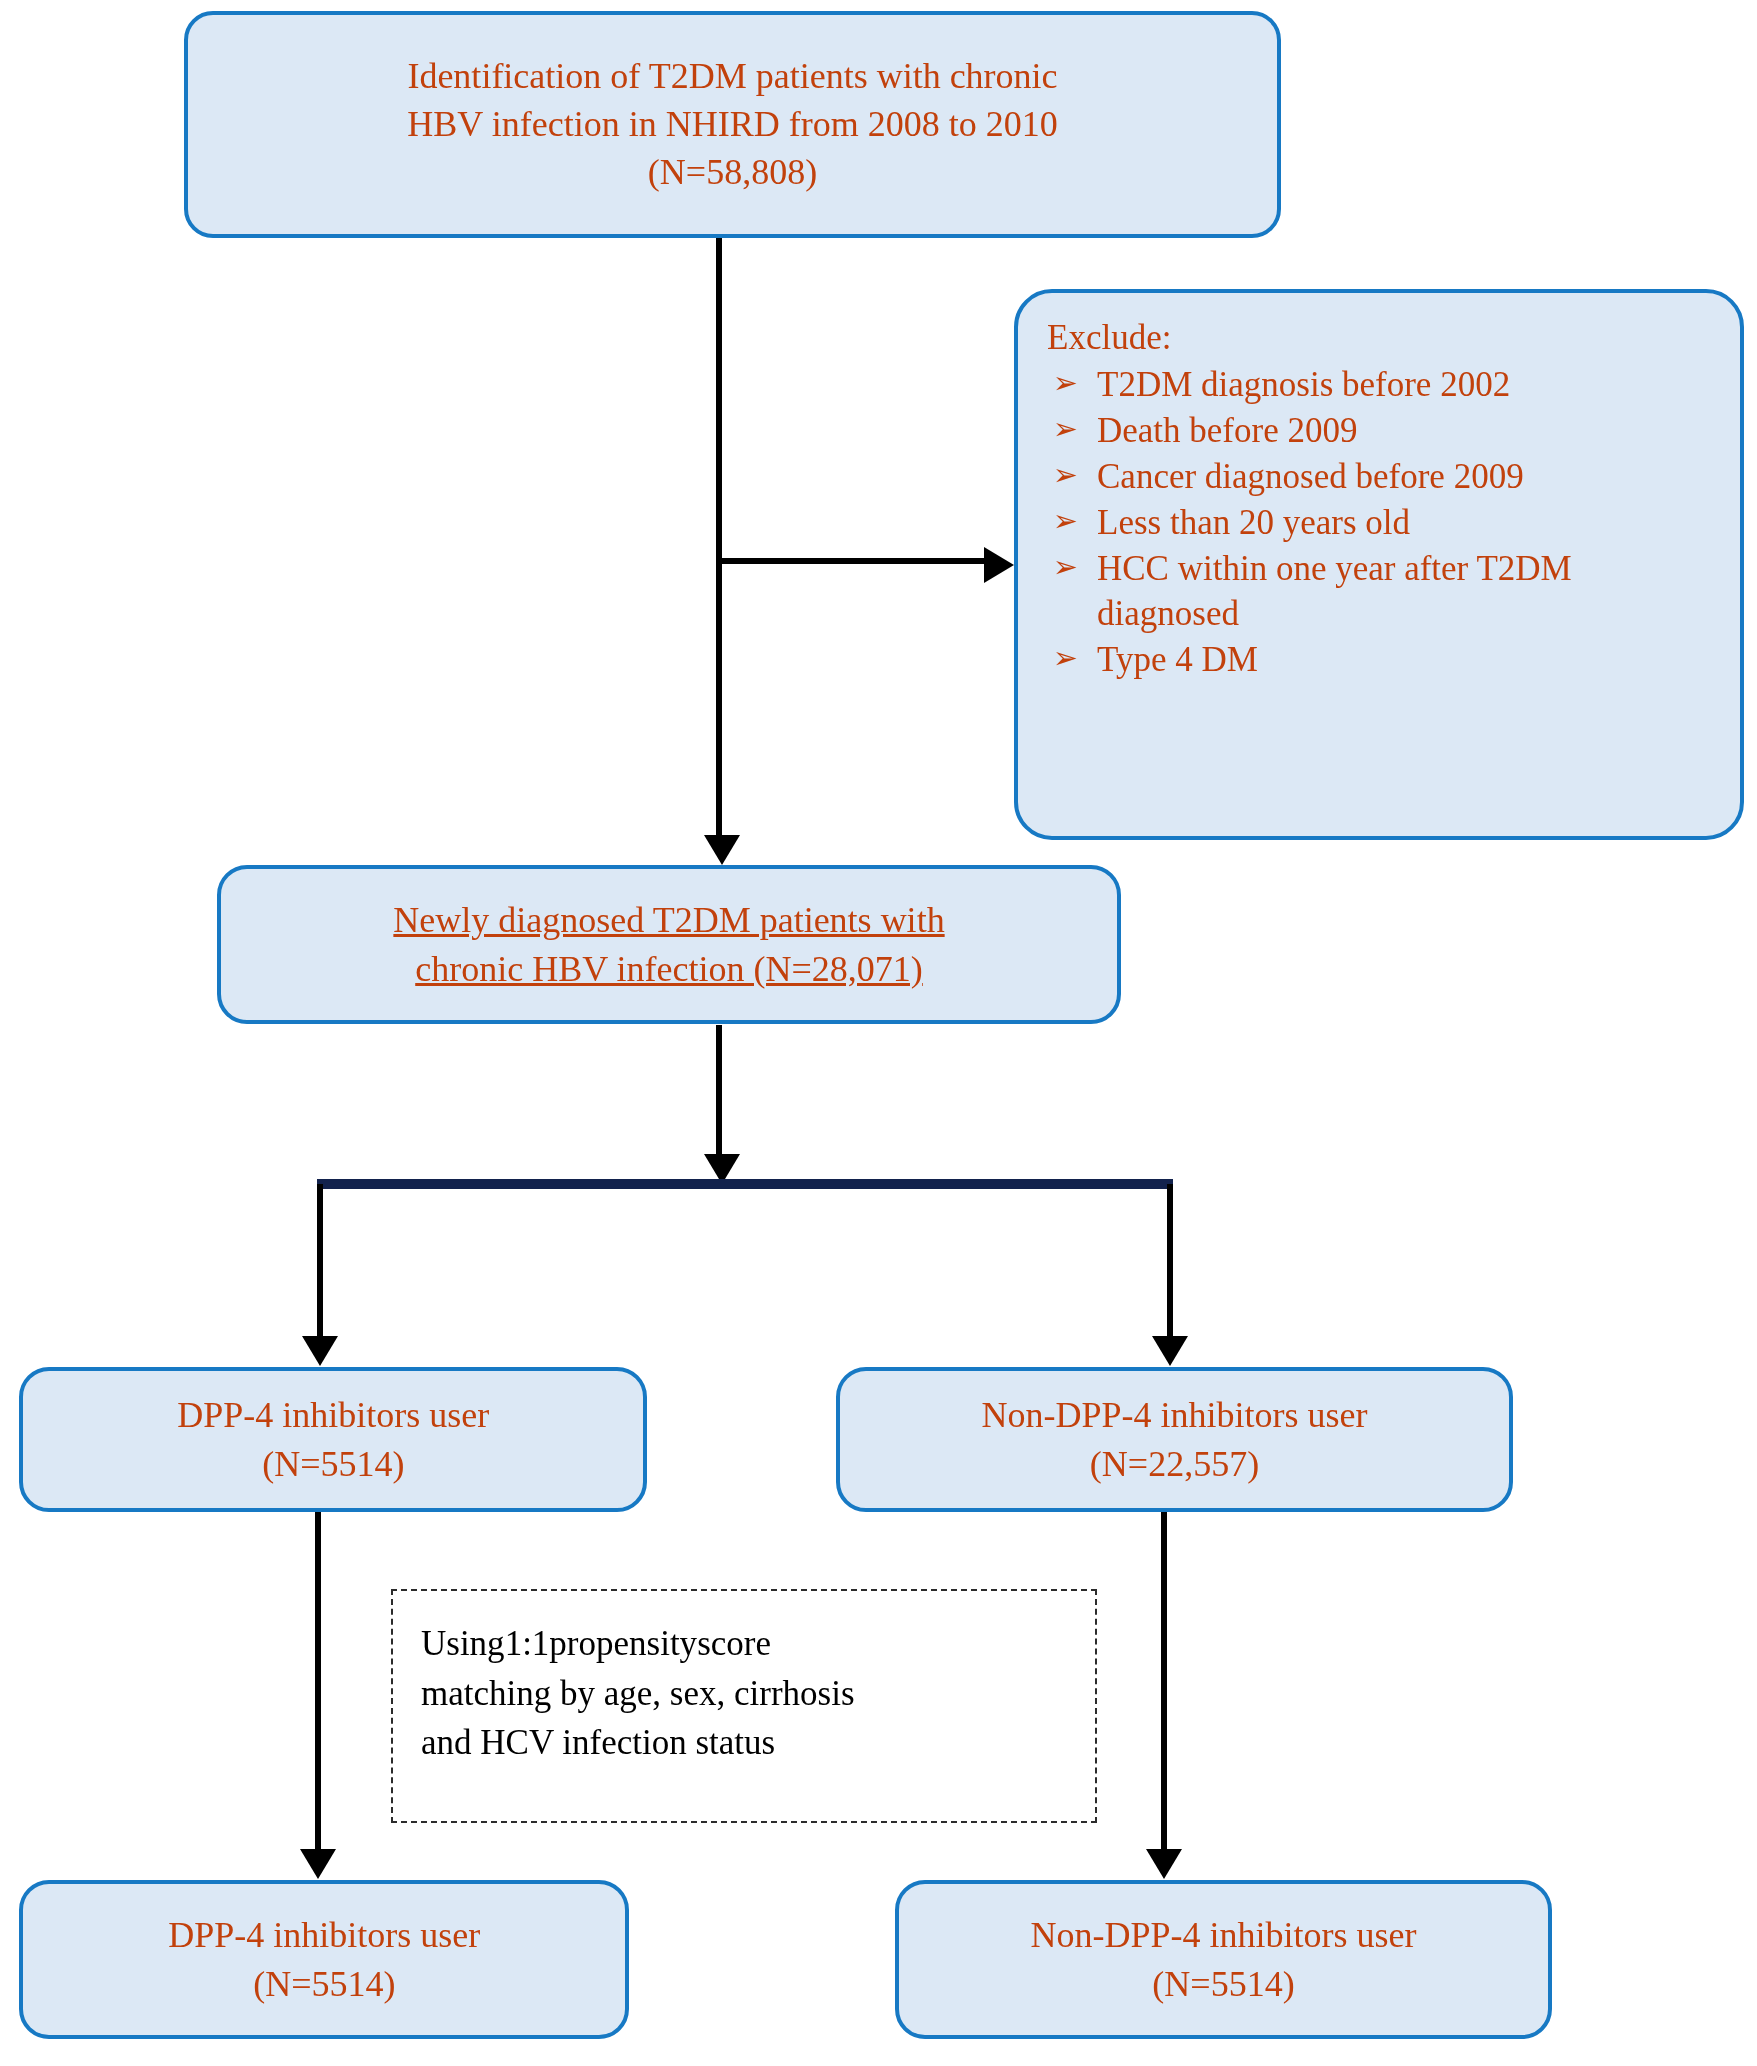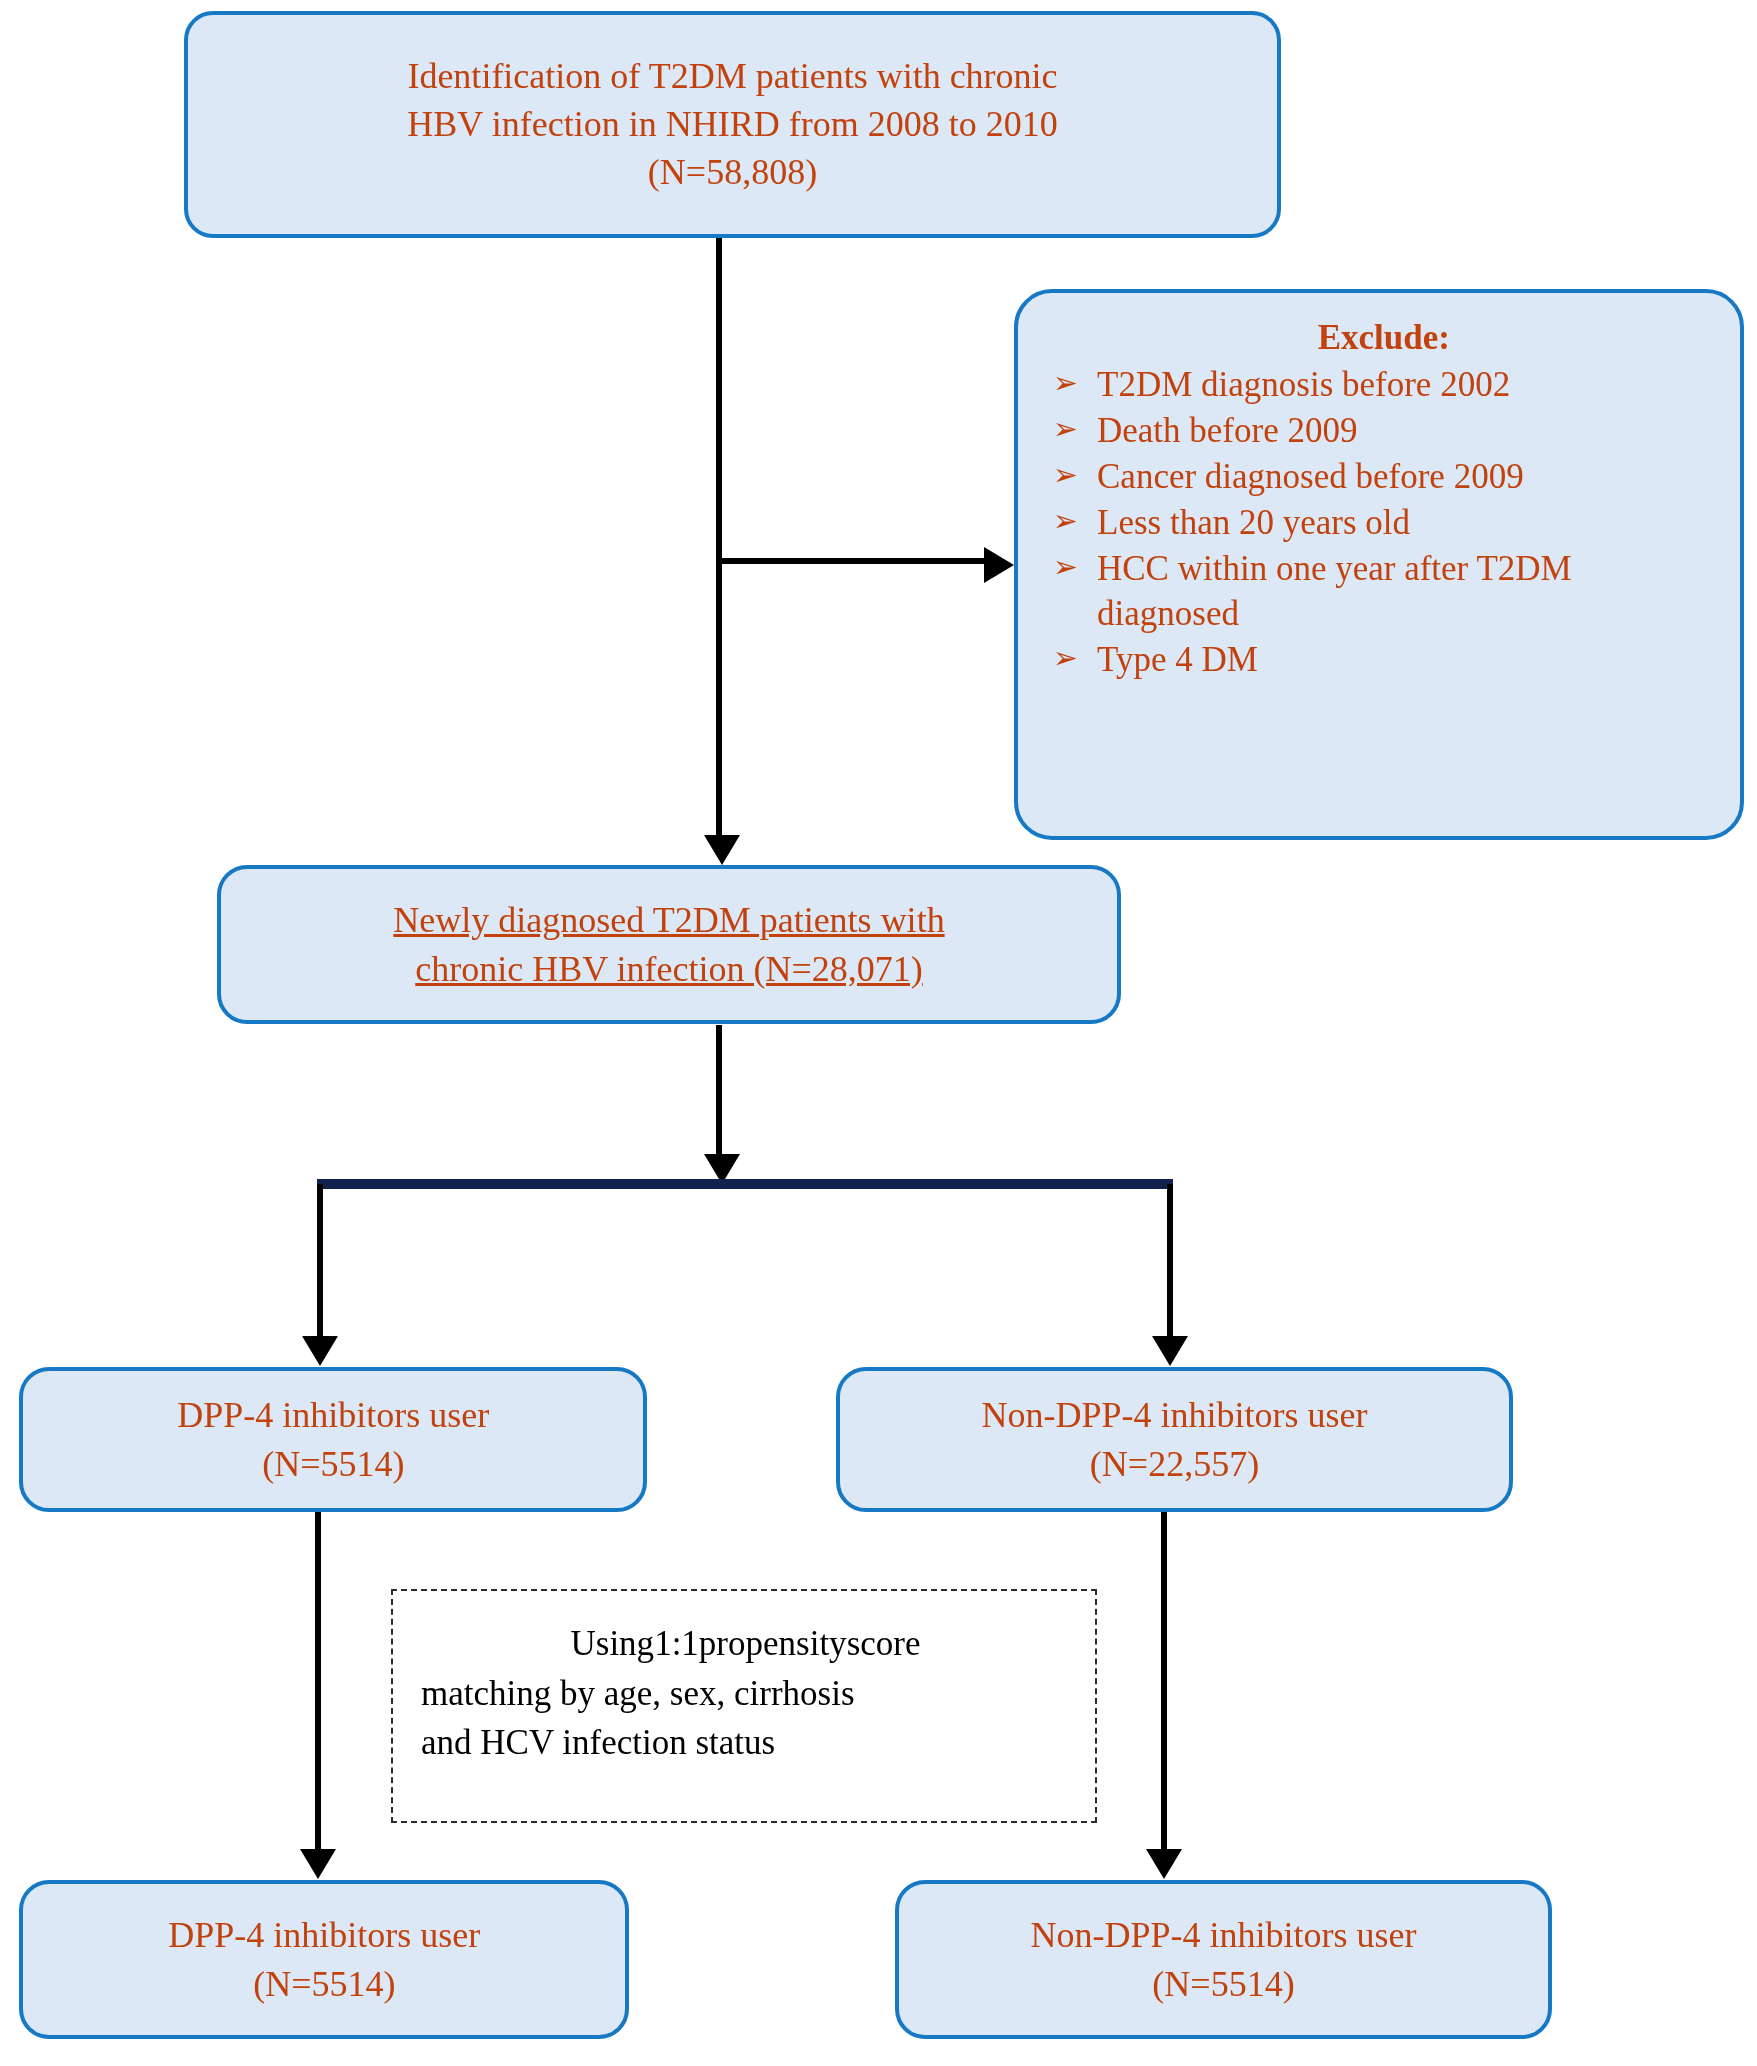--- a/index.html
+++ b/index.html
@@ -51,24 +51,23 @@
     left: 1014px; top: 289px;
     width: 730px; height: 551px;
     border-radius: 38px;
     display: block;
     text-align: left;
     padding: 22px 19.3px 9.7px 29px;
     font-size: 35px;
     line-height: 1.30;
   }
   #box-exclude .exc-title {
-    font-weight: bold;
+    font-weight: normal;
     display: block;
     margin-bottom: 1px;
-    text-align: center;
   }
   .exc-list {
     list-style: none;
     margin: 0;
     padding: 0;
   }
   .exc-list li {
     position: relative;
     padding-left: 50px;
     margin: 0 0 0.5px 0;
@@ -124,21 +123,21 @@
     padding: 28px 25px 9.7px 28px;
     font-size: 35px;
     line-height: 1.42;
     color: #000;
     text-align: justify;
     text-align-last: left;
   }
   #box-matching-note .nline { display: block; }
   #box-matching-note .just {
     display: flex;
-    justify-content: center;
+    justify-content: flex-start;
   }
 
   
   .vline {
     position: absolute;
     background: #000000;
     width: 6.3px;
   }
   .hline {
     position: absolute;

